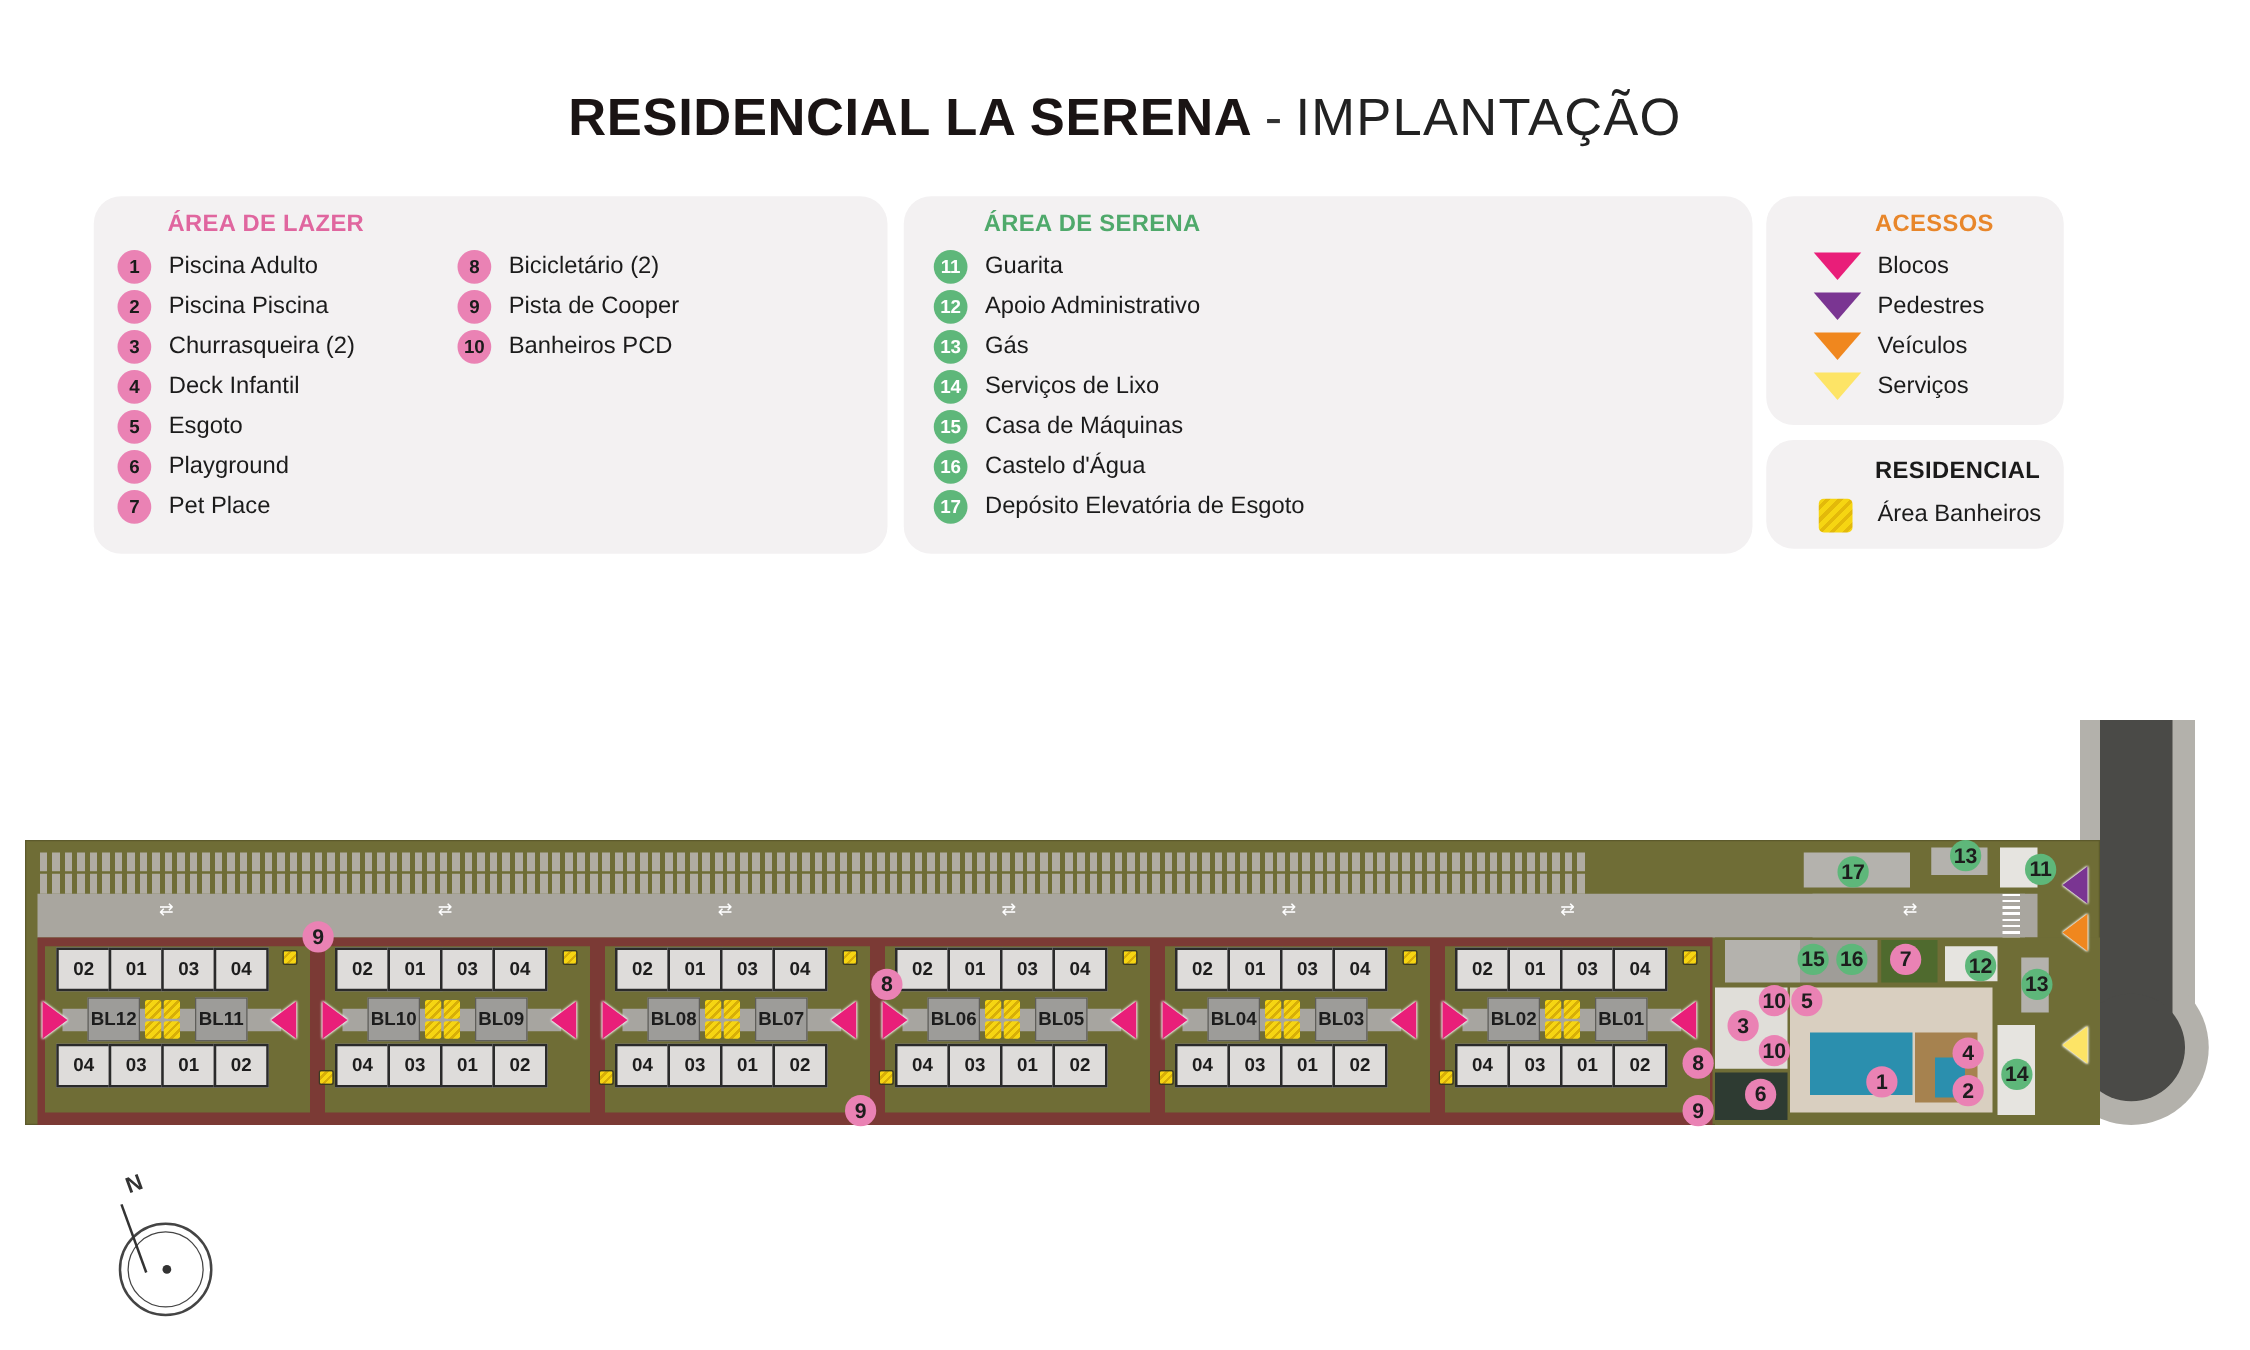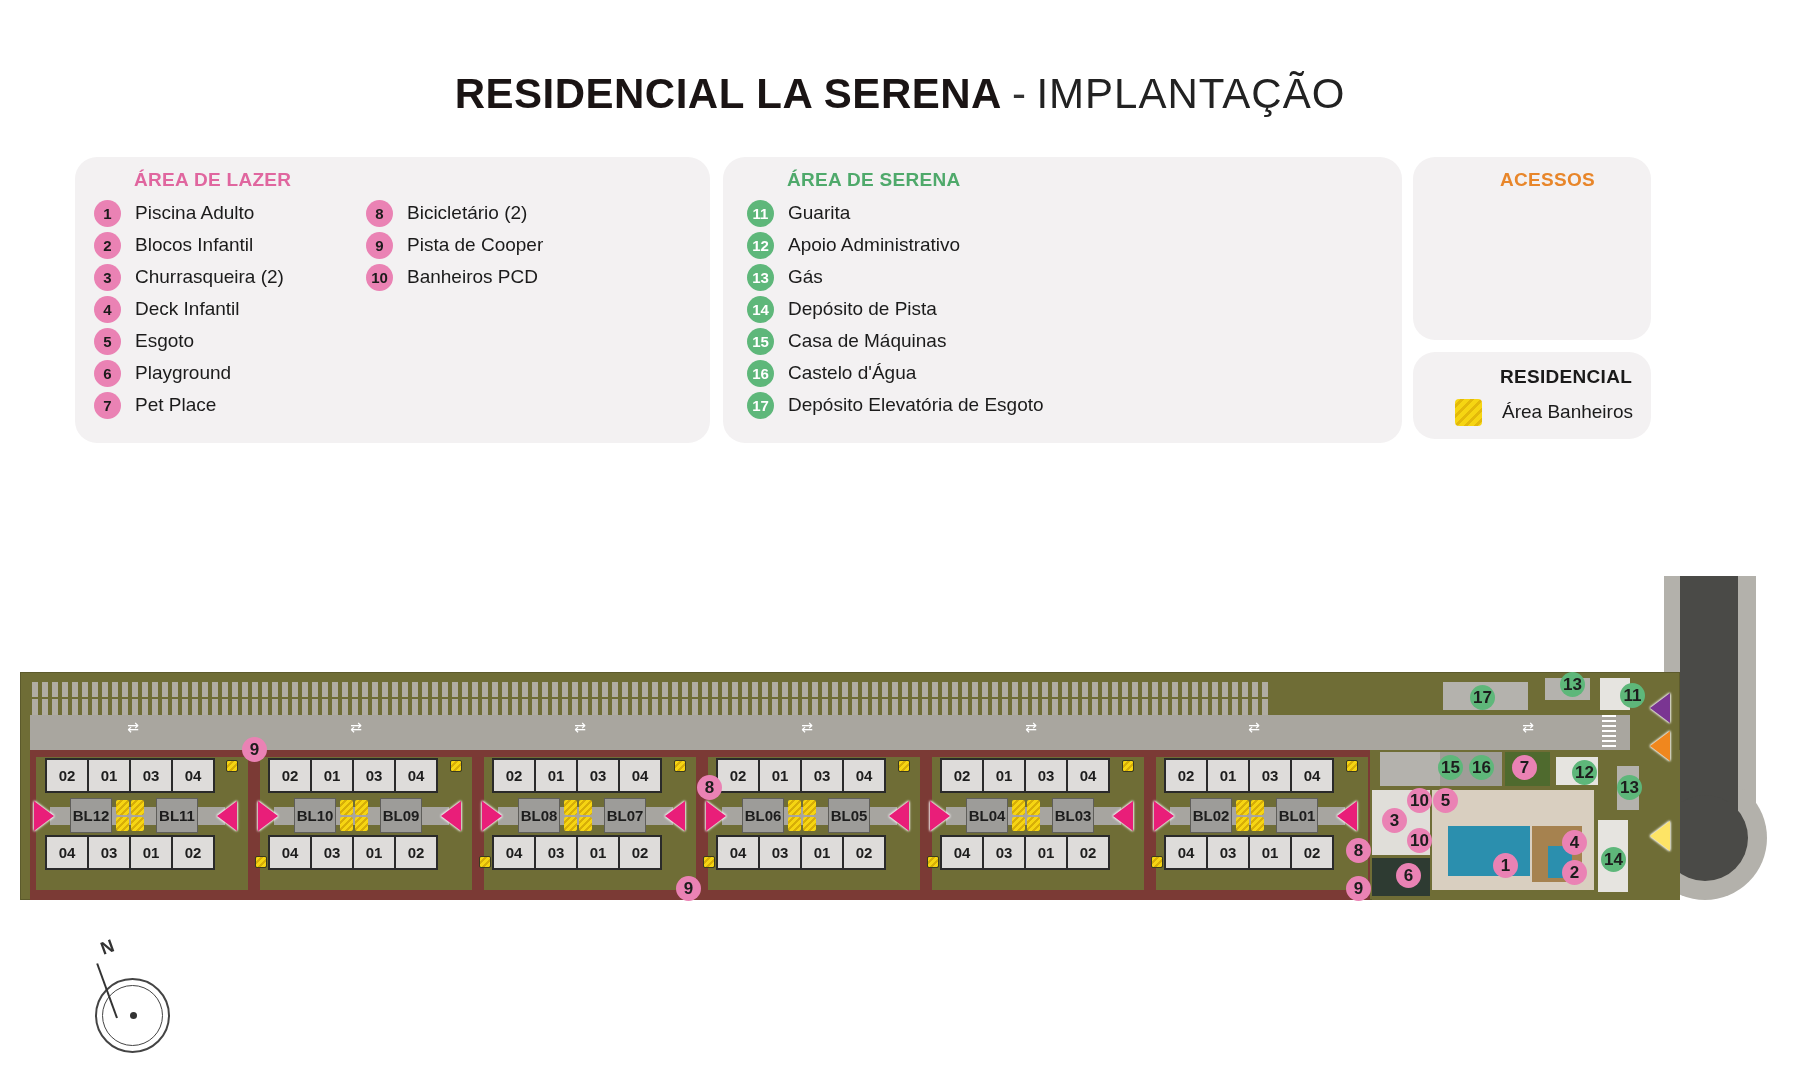--- a/index.html
+++ b/index.html
@@ -76,21 +76,21 @@
 
 <div class="panel" style="left:75px; top:157px; width:635px; height:286px;">
   <h3 style="left:59px; top:12px; color:#e0669f;">ÁREA DE LAZER</h3>
   <ul class="legend-list" style="left:19px; top:40px;">
     <li class="legend-item">
         <span class="badge pink">1</span>
         <span>Piscina Adulto</span>
       </li>
     <li class="legend-item">
         <span class="badge pink">2</span>
-        <span>Blocos Infantil</span>
+        <span>Piscina Piscina</span>
       </li>
     <li class="legend-item">
         <span class="badge pink">3</span>
         <span>Churrasqueira (2)</span>
       </li>
     <li class="legend-item">
         <span class="badge pink">4</span>
         <span>Deck Infantil</span>
       </li>
     <li class="legend-item">
@@ -132,39 +132,57 @@
     <li class="legend-item">
         <span class="badge green">12</span>
         <span>Apoio Administrativo</span>
       </li>
     <li class="legend-item">
         <span class="badge green">13</span>
         <span>Gás</span>
       </li>
     <li class="legend-item">
         <span class="badge green">14</span>
-        <span>Depósito de Pista</span>
+        <span>Serviços de Lixo</span>
       </li>
     <li class="legend-item">
         <span class="badge green">15</span>
         <span>Casa de Máquinas</span>
       </li>
     <li class="legend-item">
         <span class="badge green">16</span>
         <span>Castelo d'Água</span>
       </li>
     <li class="legend-item">
         <span class="badge green">17</span>
         <span>Depósito Elevatória de Esgoto</span>
       </li>
   </ul>
 </div>
 
 <div class="panel" style="left:1413px; top:157px; width:238px; height:183px;">
   <h3 style="left:87px; top:12px; color:#e8862a;">ACESSOS</h3>
+  <ul class="legend-list" style="left:38px; top:40px;">
+    <li class="legend-item">
+        <span class="tri" style="border-top-color:#e91e79;"></span>
+        <span>Blocos</span>
+      </li>
+    <li class="legend-item">
+        <span class="tri" style="border-top-color:#7a3592;"></span>
+        <span>Pedestres</span>
+      </li>
+    <li class="legend-item">
+        <span class="tri" style="border-top-color:#f0871e;"></span>
+        <span>Veículos</span>
+      </li>
+    <li class="legend-item">
+        <span class="tri" style="border-top-color:#fde466;"></span>
+        <span>Serviços</span>
+      </li>
+  </ul>
 </div>
 
 <div class="panel" style="left:1413px; top:352px; width:238px; height:87px;">
   <h3 style="left:87px; top:14px; color:#1a1a1a;">RESIDENCIAL</h3>
   <ul class="legend-list" style="left:42px; top:44px;">
     <li class="legend-item">
         <span class="hatch"></span>
         <span>Área Banheiros</span>
       </li>
   </ul>

